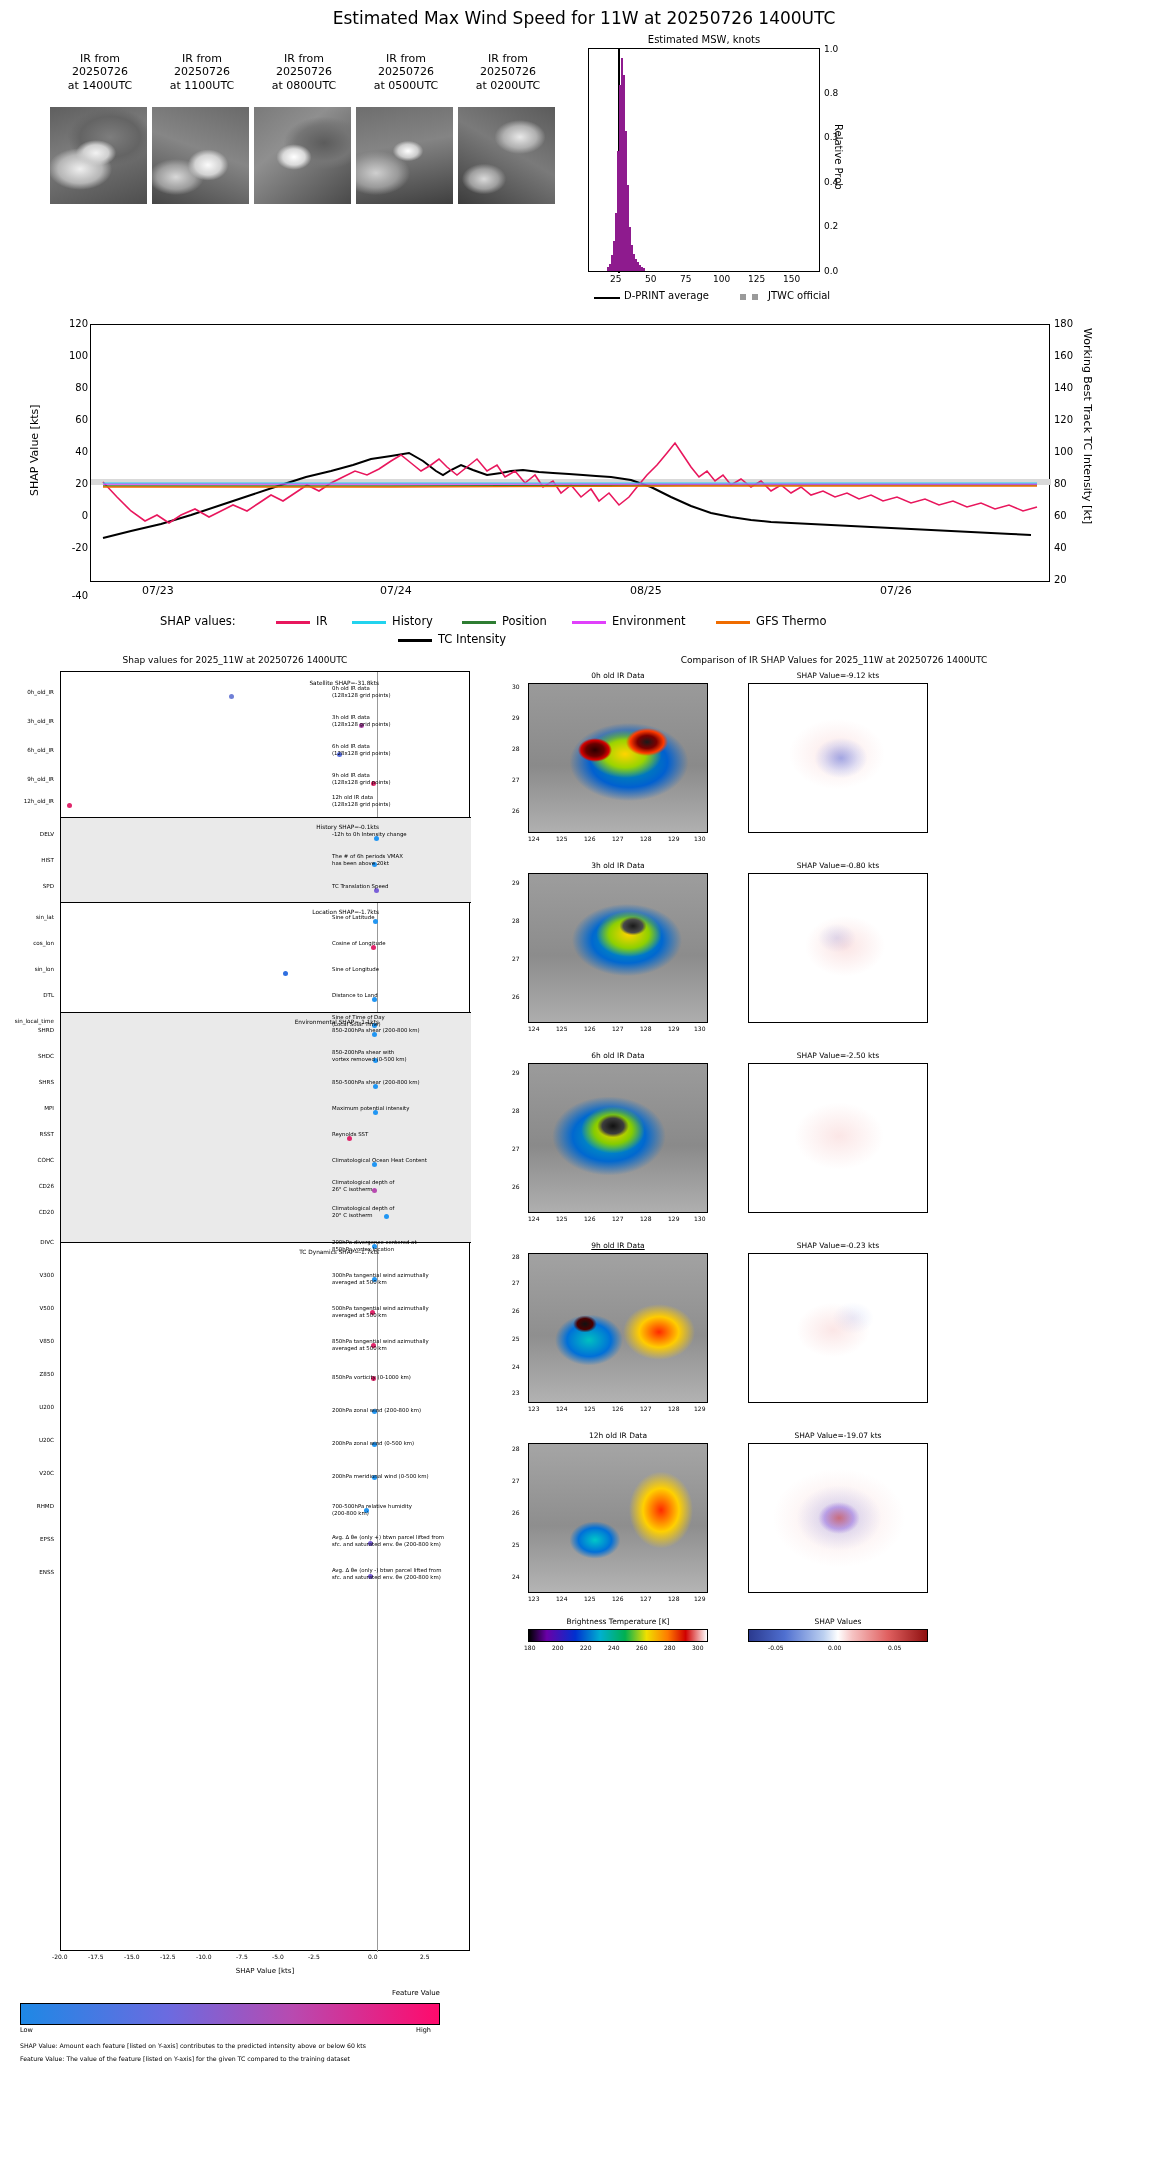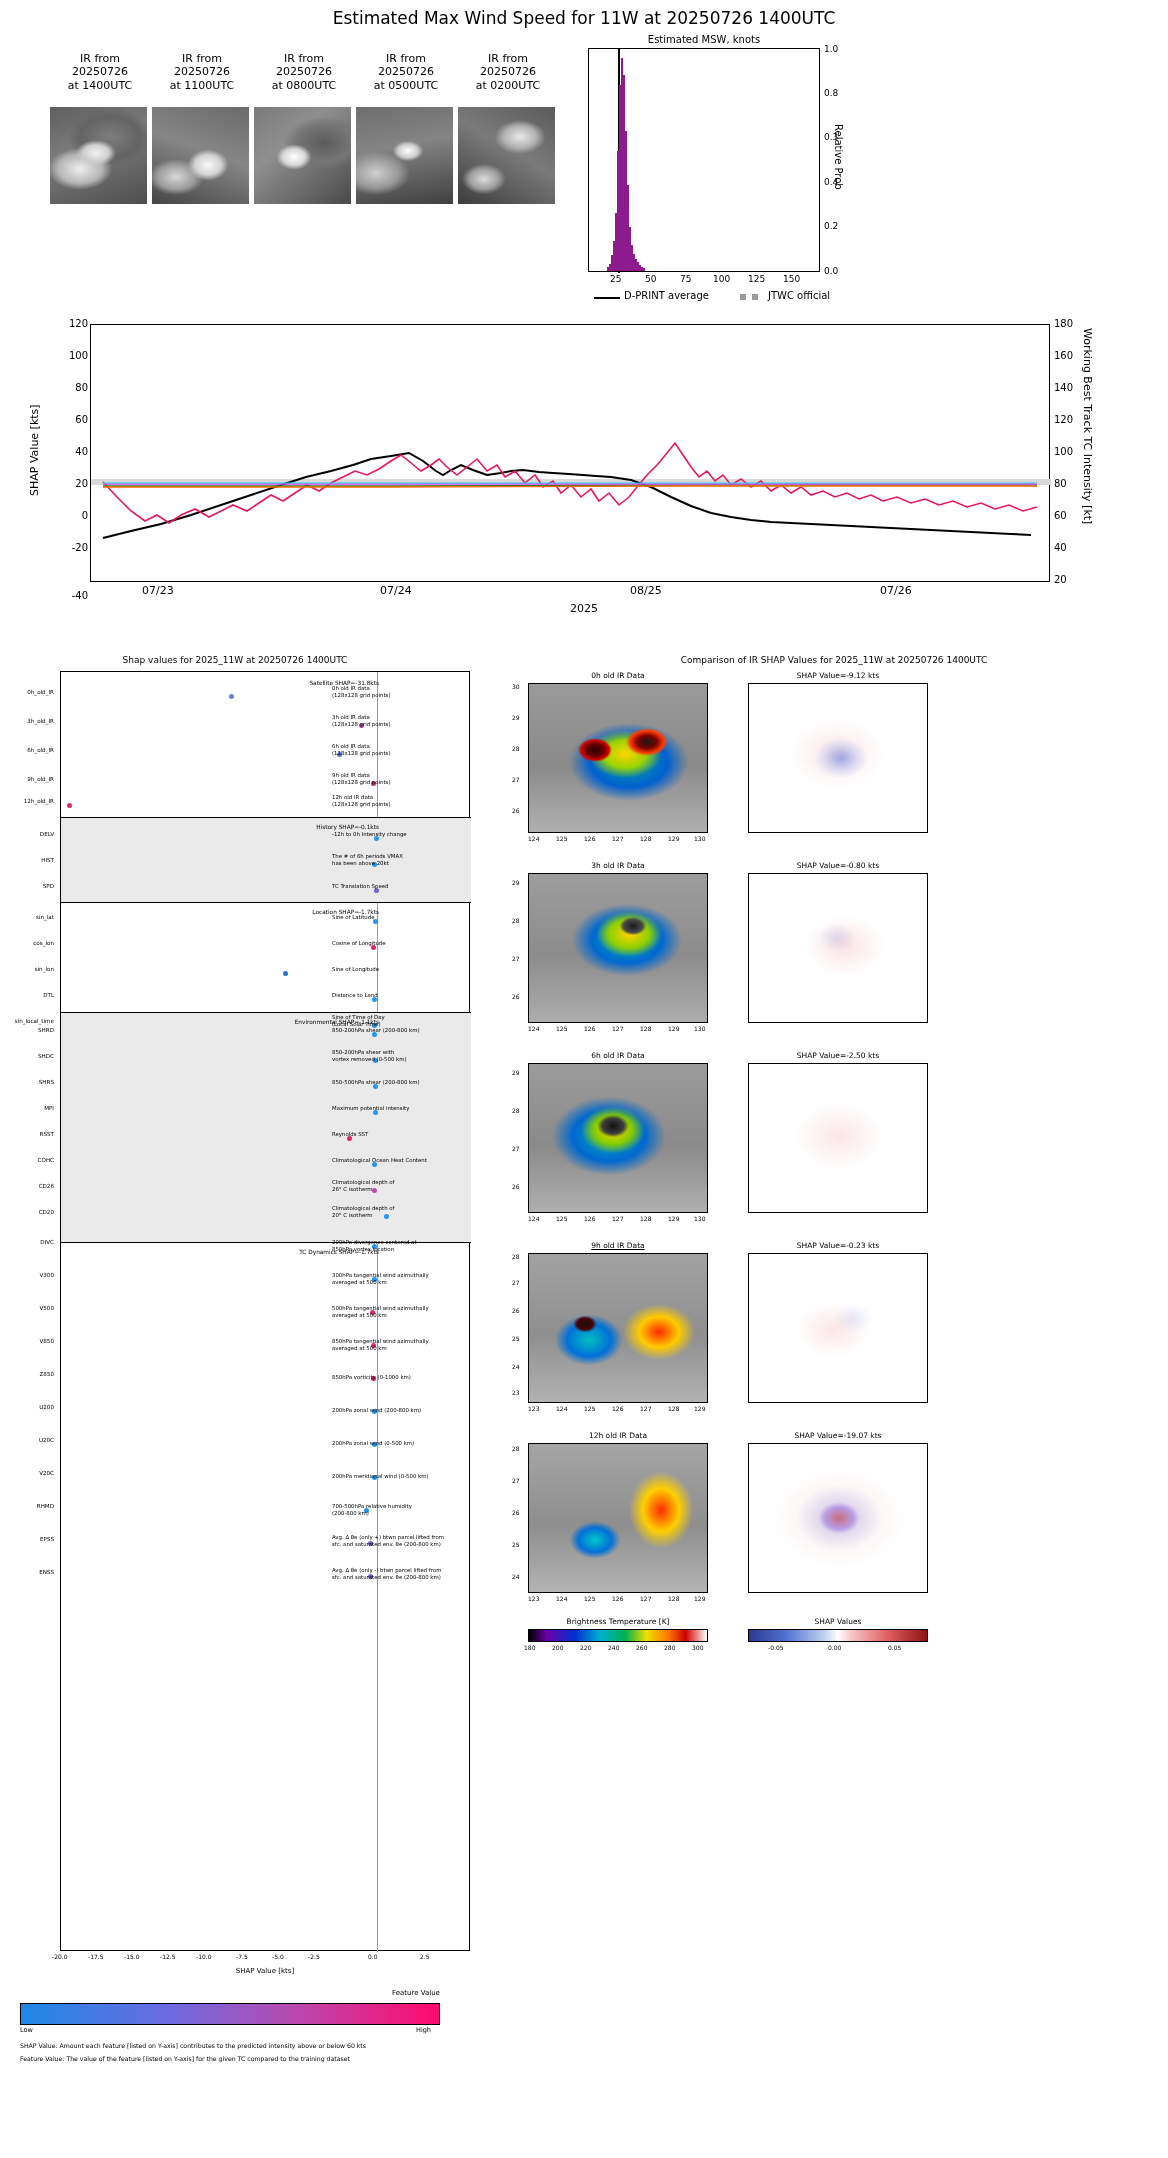--- a/index.html
+++ b/index.html
@@ -202,22 +202,36 @@
     <span class="abs" style="left:0;top:-6px;">180</span>
   </div>
   <div class="abs" style="left:1074px;top:22px;font-size:11px;transform:rotate(90deg);transform-origin:left top;white-space:nowrap;">Working Best Track TC Intensity [kt]</div>
 
   <div class="abs" style="left:70px;top:278px;width:960px;height:16px;font-size:11px;">
     <span class="abs" style="left:52px;">07/23</span>
     <span class="abs" style="left:290px;">07/24</span>
     <span class="abs" style="left:540px;">08/25</span>
     <span class="abs" style="left:790px;">07/26</span>
   </div>
-  <div class="abs" style="left:0;top:296px;width:1128px;text-align:center;font-size:11px;">2025</div>
-
+
+  <div class="abs" style="left:140px;top:308px;width:860px;height:34px;font-size:11.5px;">
+    <span class="abs" style="left:0;top:0;">SHAP values:</span>
+    <span class="abs" style="left:116px;top:7px;width:34px;height:3px;background:#e8175d;"></span>
+    <span class="abs" style="left:156px;top:0;">IR</span>
+    <span class="abs" style="left:192px;top:7px;width:34px;height:3px;background:#22d3ee;"></span>
+    <span class="abs" style="left:232px;top:0;">History</span>
+    <span class="abs" style="left:302px;top:7px;width:34px;height:3px;background:#2e7d32;"></span>
+    <span class="abs" style="left:342px;top:0;">Position</span>
+    <span class="abs" style="left:412px;top:7px;width:34px;height:3px;background:#e040fb;"></span>
+    <span class="abs" style="left:452px;top:0;">Environment</span>
+    <span class="abs" style="left:556px;top:7px;width:34px;height:3px;background:#ef6c00;"></span>
+    <span class="abs" style="left:596px;top:0;">GFS Thermo</span>
+    <span class="abs" style="left:238px;top:25px;width:34px;height:3px;background:#000;"></span>
+    <span class="abs" style="left:278px;top:18px;">TC Intensity</span>
+  </div>
 </div>
 
 <div class="abs" style="left:0px;top:655px;width:500px;height:1450px;">
   <div class="abs" style="left:0;top:0;width:470px;text-align:center;font-size:9px;">Shap values for 2025_11W at 20250726 1400UTC</div>
 
   <div class="abs shapframe" style="left:60px;top:16px;width:410px;height:1280px;">
 
     <div class="abs" style="left:316px;top:0;width:1px;height:1280px;background:#999;"></div>
 
     <div class="bandgray" style="left:0;top:145px;width:410px;height:85px;"></div>

